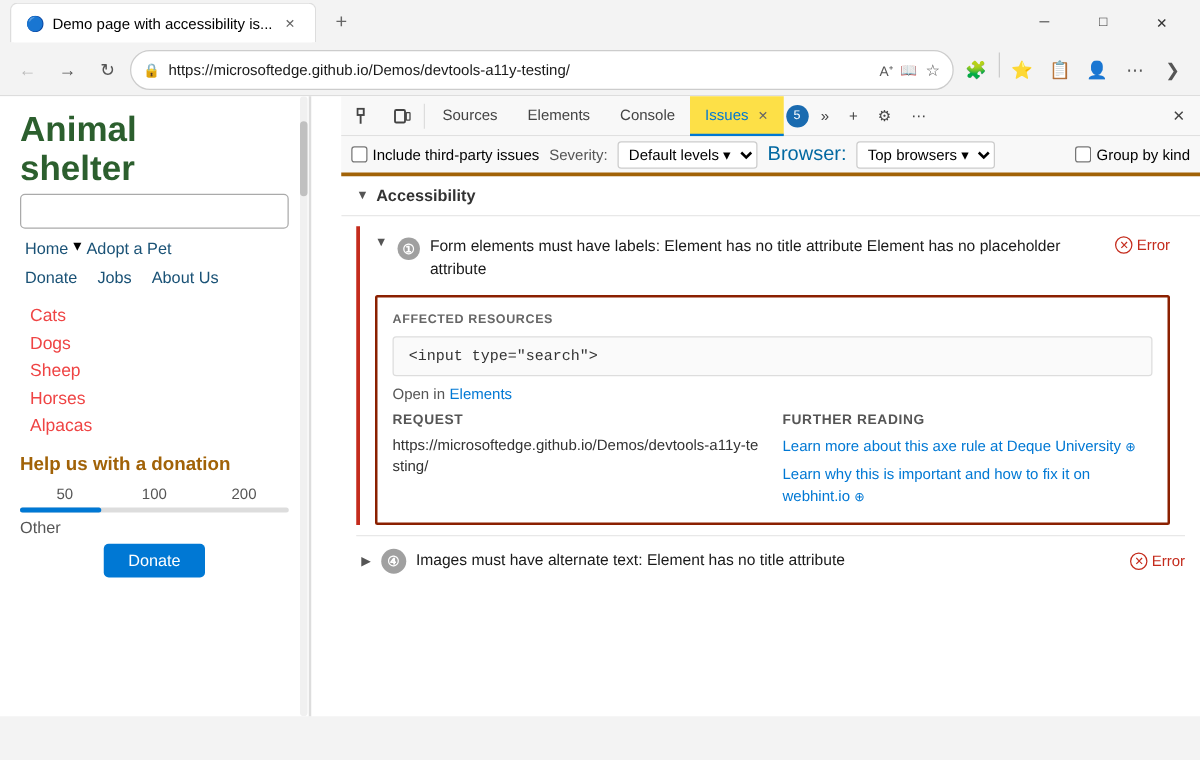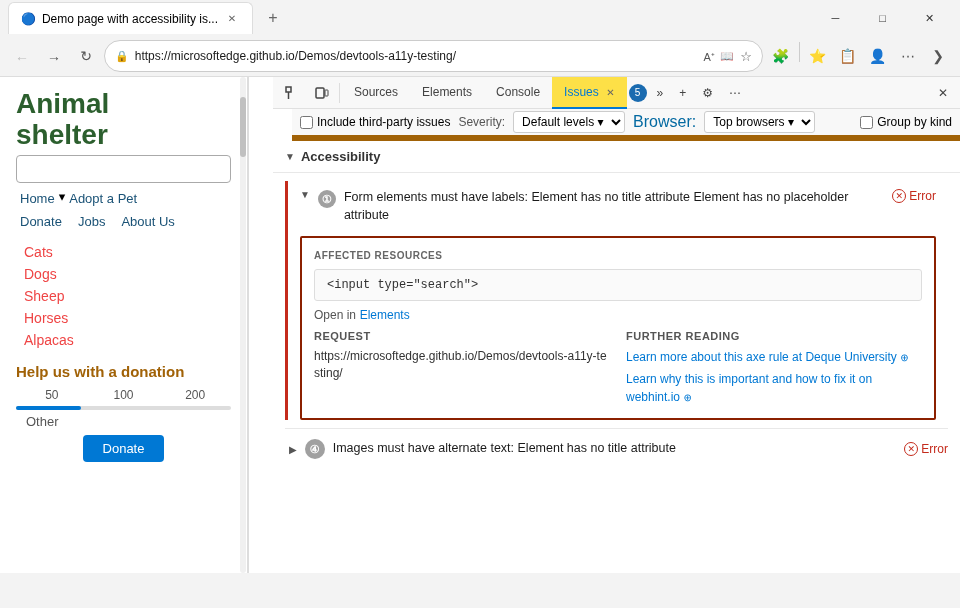--- a/index.html
+++ b/index.html
@@ -39,35 +39,35 @@
 
     .site-section-list { margin: 8px 0; }
     .site-section-list a { display: block; color: #ef4444; text-decoration: none; font-size: 14px; padding: 3px 0 3px 8px; }
 
     .donation-section { margin-top: 12px; }
     .donation-title { font-size: 15px; font-weight: bold; color: #a16207; margin-bottom: 8px; }
     .donation-amounts { display: flex; gap: 0; font-size: 12px; color: #555; margin-bottom: 4px; }
     .donation-amounts span { flex: 1; text-align: center; }
     .donation-slider { width: 100%; height: 4px; background: #ddd; border-radius: 2px; margin: 4px 0; position: relative; }
     .donation-slider-fill { width: 30%; height: 4px; background: #0078d4; border-radius: 2px; }
-    .donation-other { font-size: 13px; color: #555; margin: 4px 10px; }
+    .donation-other { font-size: 13px; color: #555; margin: 4px 0; }
     .donate-btn { background: #0078d4; color: white; border: none; border-radius: 4px; padding: 6px 20px; font-size: 13px; cursor: pointer; margin-top: 6px; display: block; margin-left: auto; margin-right: auto; }
     .search-box { width: 100%; height: 28px; border: 1px solid #aaa; border-radius: 4px; padding: 0 8px; font-size: 13px; }
 
     
     .devtools-panel { flex: 1; background: white; display: flex; flex-direction: column; border-left: 1px solid #ddd; padding-left: 24px; }
     .devtools-toolbar { display: flex; align-items: center; background: #f8f8f8; border-bottom: 1px solid #e0e0e0; height: 32px; padding: 0 4px; }
     .dt-btn { height: 28px; padding: 0 8px; border: none; background: none; cursor: pointer; font-size: 12px; color: #444; display: flex; align-items: center; gap: 3px; border-radius: 3px; }
     .dt-tab { height: 32px; padding: 0 12px; border: none; background: none; cursor: pointer; font-size: 12px; color: #444; border-bottom: 2px solid transparent; }
     .dt-tab.active { color: #0078d4; border-bottom: 2px solid #0078d4; background: #fde047; }
     .dt-separator { width: 1px; height: 20px; background: #ddd; margin: 0 2px; }
     .dt-close { margin-left: auto; }
     .dt-badge { background: #1a6bb0; color: white; border-radius: 50%; width: 18px; height: 18px; display: flex; align-items: center; justify-content: center; font-size: 10px; margin: 0 2px; }
 
-    .devtools-options { display: flex; align-items: center; background: #f8f8f8; border-bottom: 6px solid #a16207; padding: 4px 8px; gap: 8px; height: 32px; margin-left: 19px; }
+    .devtools-options { display: flex; align-items: center; background: #f8f8f8; border-bottom: 3px solid #a16207; padding: 4px 8px; gap: 8px; height: 32px; }
     .dt-checkbox { display: flex; align-items: center; gap: 4px; font-size: 12px; }
     .dt-select { font-size: 12px; border: 1px solid #ccc; background: white; padding: 2px 4px; border-radius: 3px; cursor: pointer; }
     .dt-group-by { display: flex; align-items: center; gap: 4px; font-size: 12px; margin-left: auto; }
 
     .devtools-body { flex: 1; overflow-y: auto; padding: 0; }
 
     
     .a11y-section { padding: 8px 12px; border-bottom: 1px solid #e8e8e8; }
     .a11y-header { display: flex; align-items: center; gap: 6px; font-size: 13px; font-weight: 600; color: #333; cursor: pointer; }
     .triangle { font-size: 10px; color: #555; }

